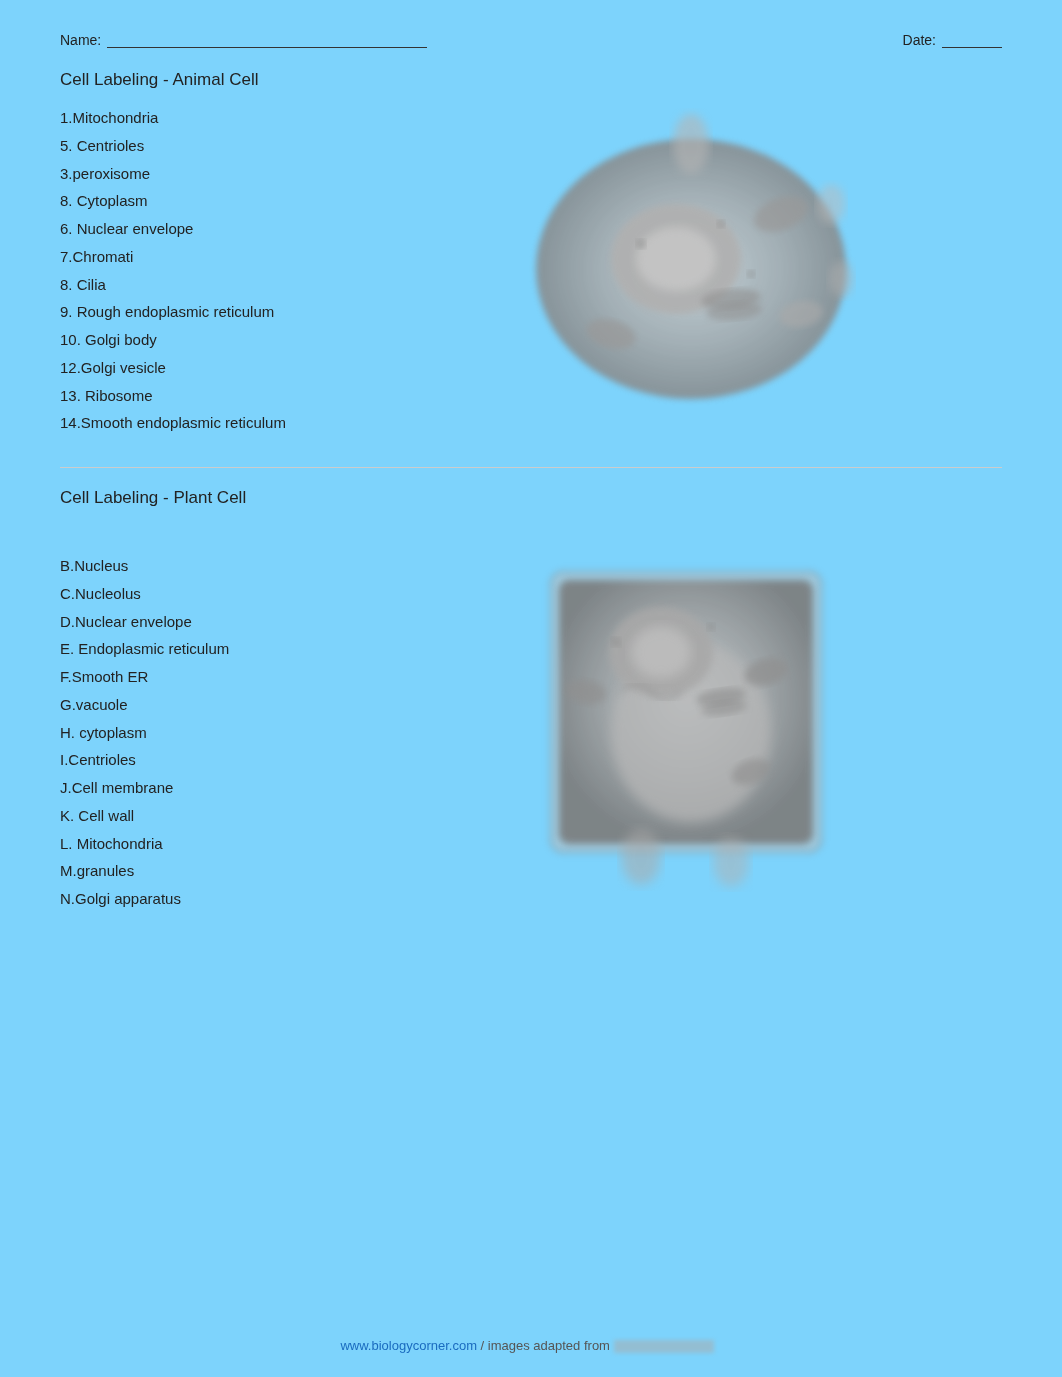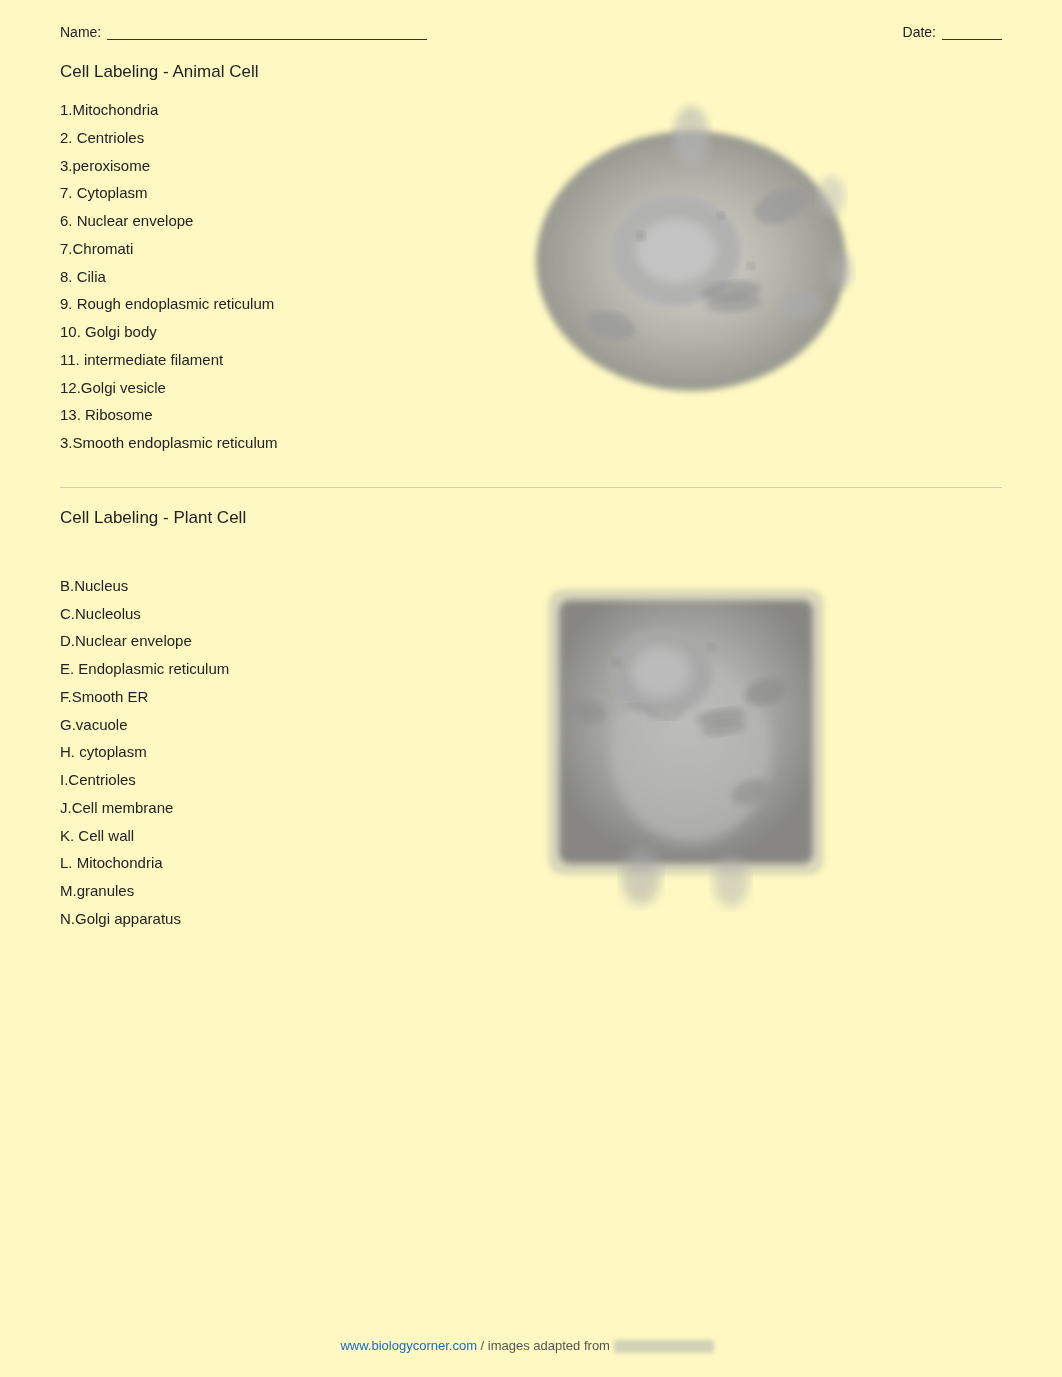--- a/index.html
+++ b/index.html
@@ -9,22 +9,22 @@
       font-family: Arial, Helvetica, sans-serif;
       font-size: 15px;
       color: #222;
       width: 1062px;
       min-height: 1377px;
     }
 
     .page {
       width: 1062px;
       min-height: 1377px;
-      background: #fef9c3;
-      padding: 24px 60px 40px 60px;
+      background: #7dd3fc;
+      padding: 32px 60px 40px 60px;
       position: relative;
     }
 
     .header-line {
       display: flex;
       justify-content: space-between;
       align-items: flex-end;
       margin-bottom: 22px;
       font-size: 14px;
     }
@@ -148,32 +148,31 @@
       <span>Date:</span>
       <span class="date-underline"></span>
     </div>
   </div>
 
   <div class="section">
     <div class="section-title">Cell Labeling - Animal Cell</div>
     <div class="section-content">
       <ul class="labels-list" id="animal-list">
       <li>1.Mitochondria</li>
-          <li>2. Centrioles</li>
+          <li>5. Centrioles</li>
           <li>3.peroxisome</li>
-          <li>7. Cytoplasm</li>
+          <li>8. Cytoplasm</li>
           <li>6. Nuclear envelope</li>
           <li>7.Chromati</li>
           <li>8. Cilia</li>
           <li>9. Rough endoplasmic reticulum</li>
           <li>10. Golgi body</li>
-          <li>11. intermediate filament</li>
           <li>12.Golgi vesicle</li>
           <li>13. Ribosome</li>
-          <li>3.Smooth endoplasmic reticulum</li>
+          <li>14.Smooth endoplasmic reticulum</li>
         </ul>
       <div class="cell-image">
 
         <svg class="animal-cell-img" viewBox="0 0 380 320" xmlns="http://www.w3.org/2000/svg">
           <defs>
             <filter id="blur1">
               <feGaussianBlur stdDeviation="3"></feGaussianBlur>
             </filter>
             <filter id="blur2">
               <feGaussianBlur stdDeviation="5"></feGaussianBlur>

